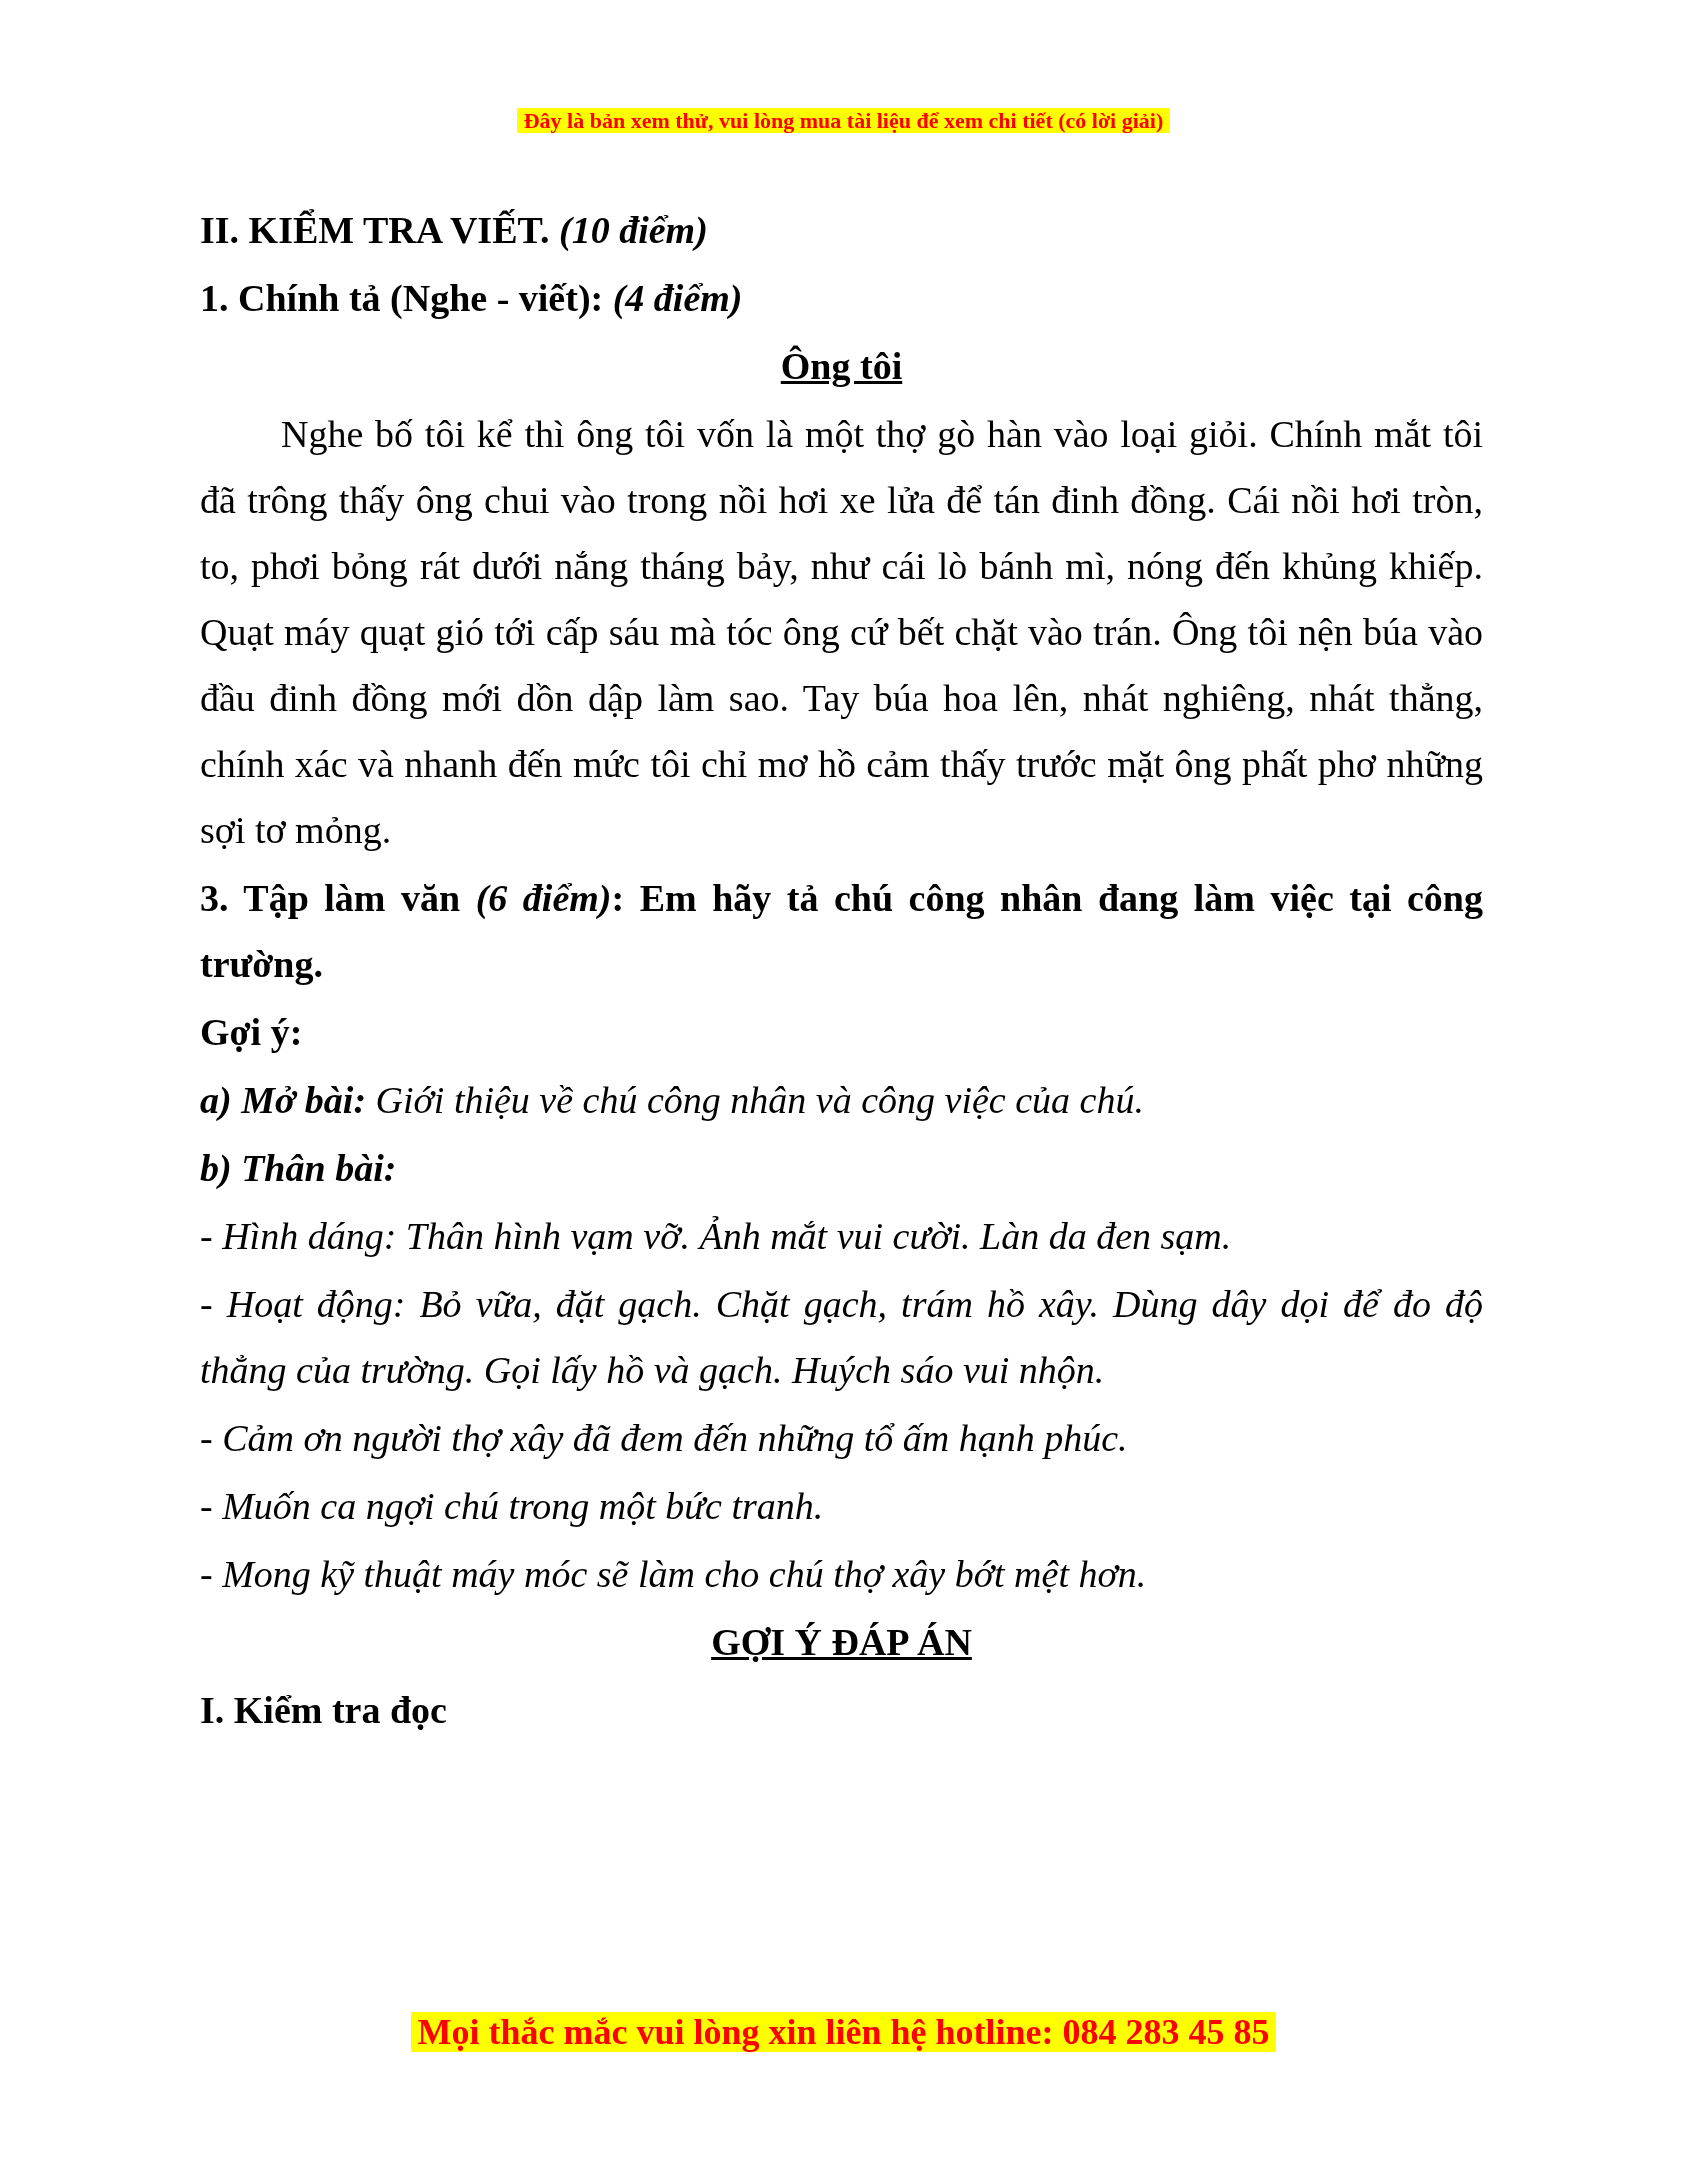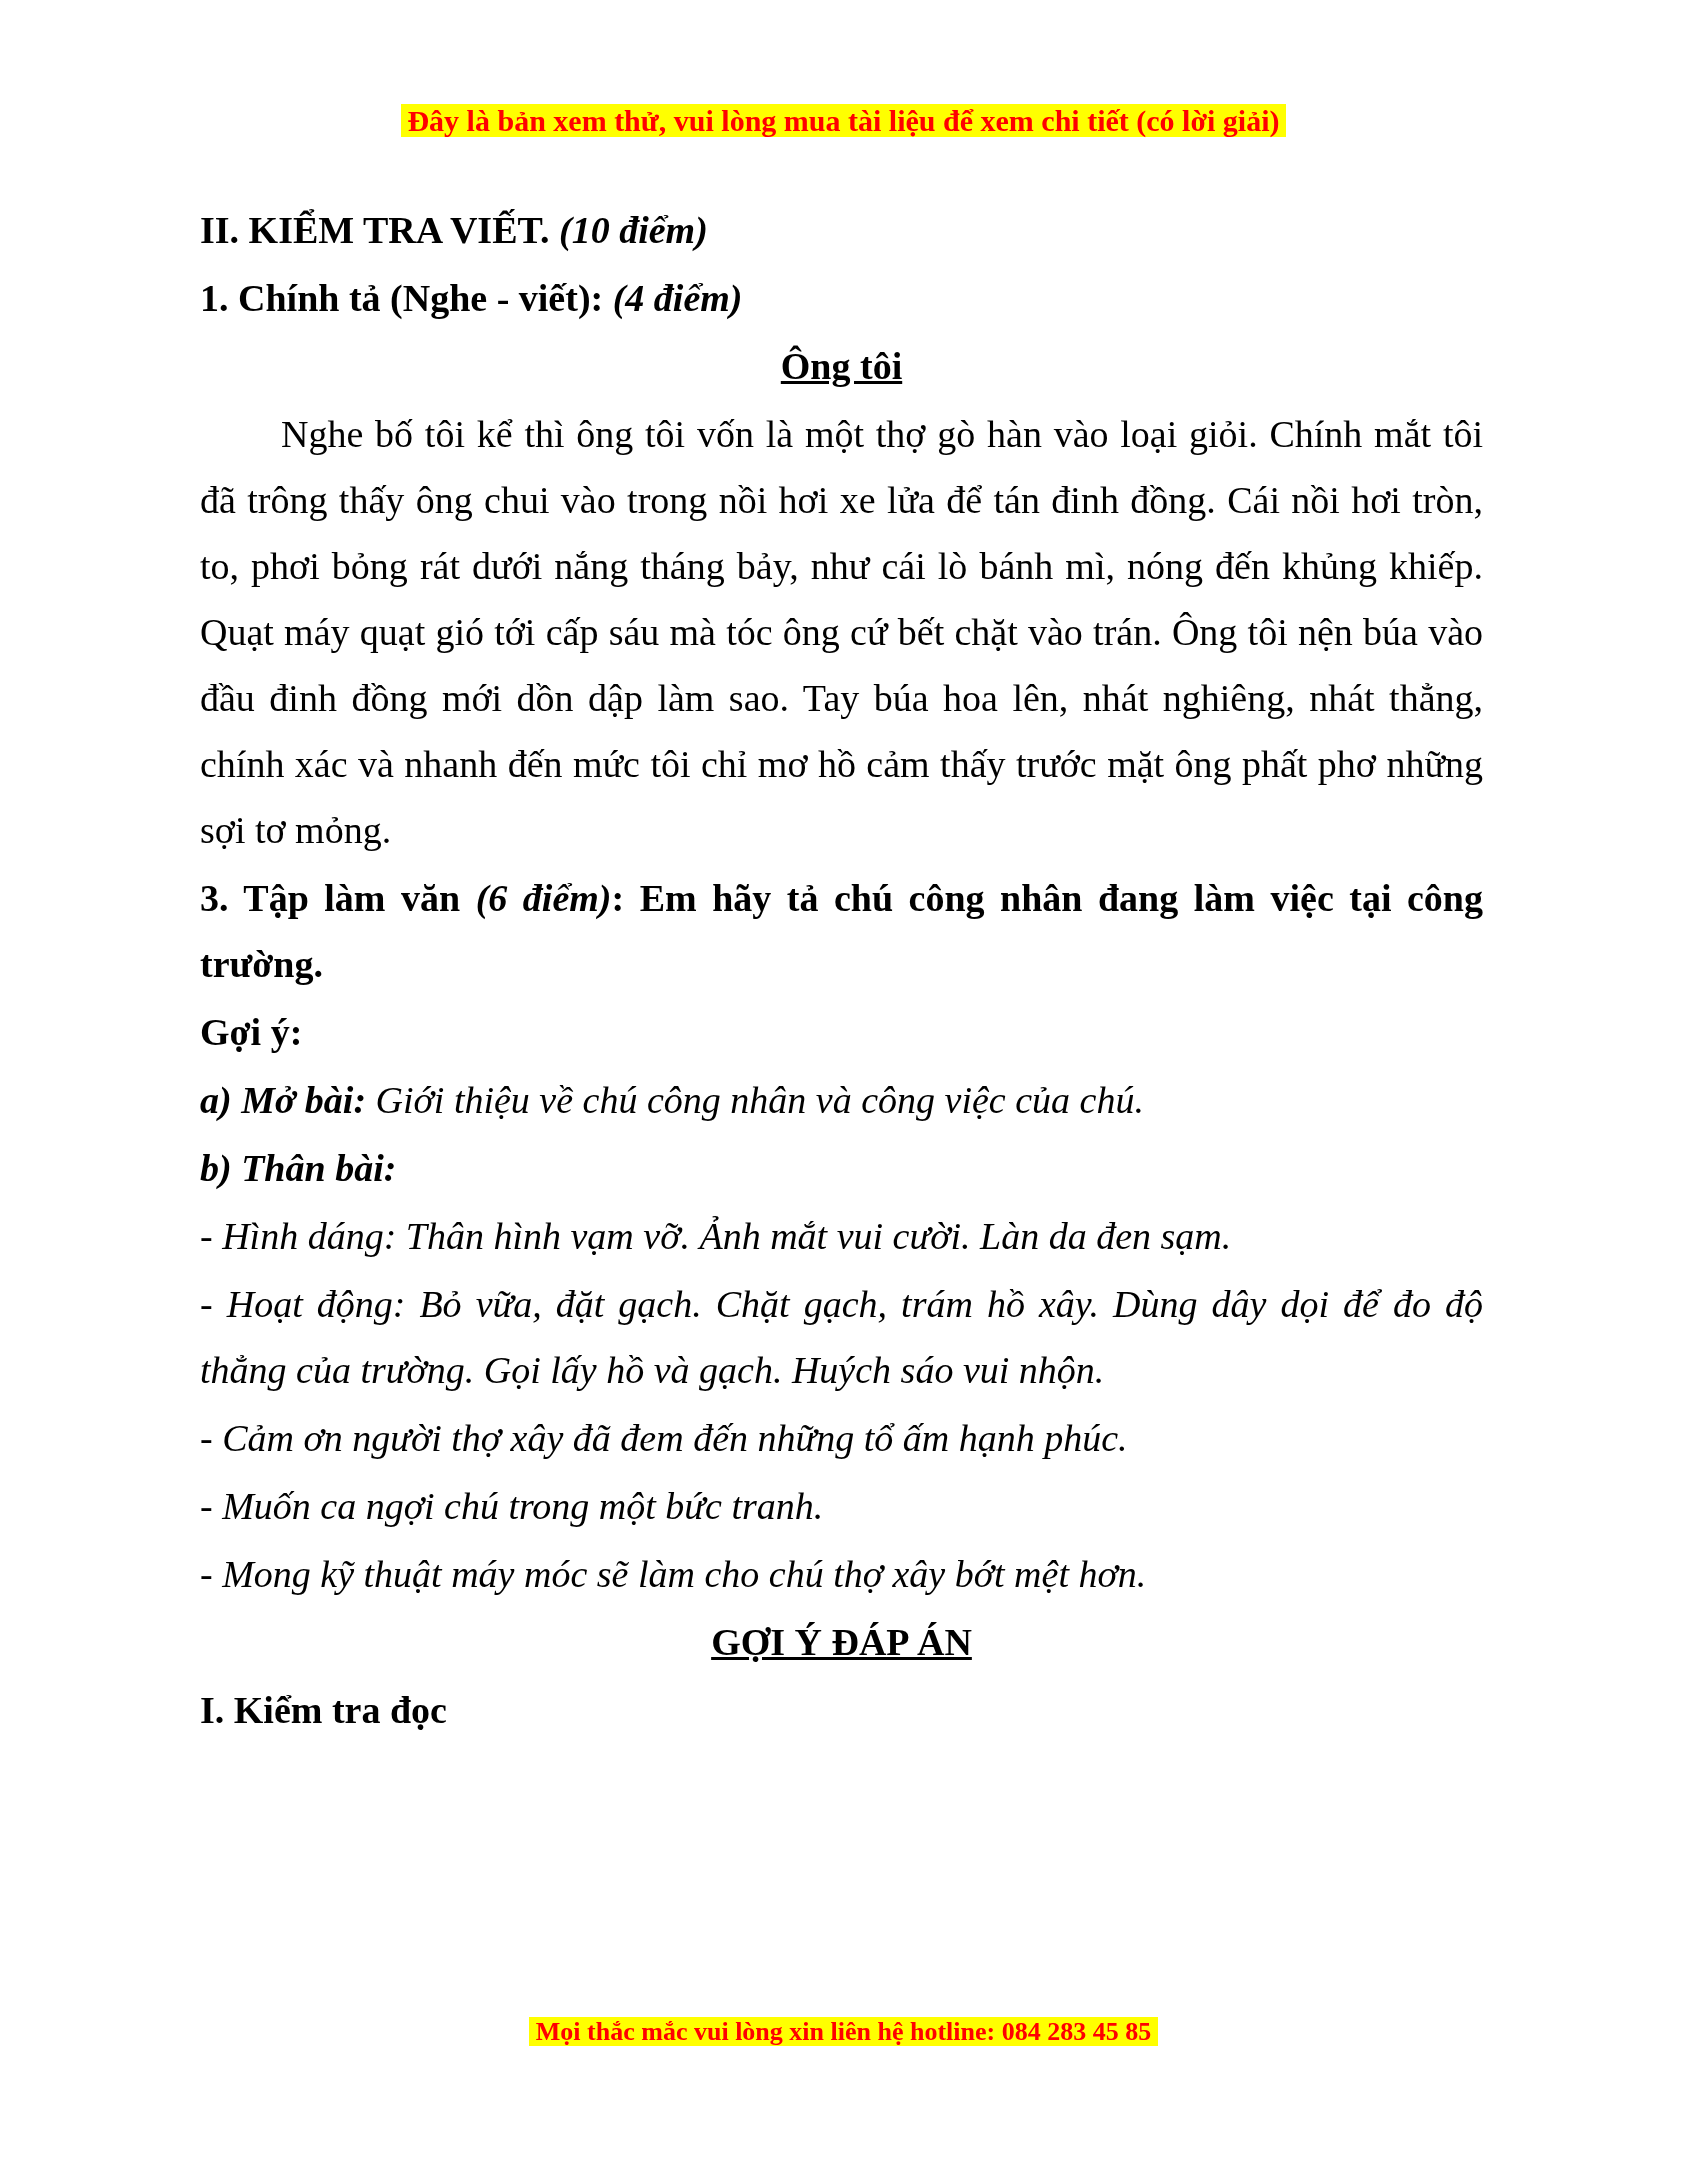--- a/index.html
+++ b/index.html
@@ -8,21 +8,21 @@
     width: 1687px;
     height: 2183px;
     background: #ffffff;
     font-family: "Liberation Serif", "DejaVu Serif", serif;
     color: #000000;
     overflow: hidden;
   }
   .banner-row {
     margin-top: 99px;
     text-align: center;
-    font-size: 30px;
+    font-size: 22px;
     font-weight: bold;
     line-height: 44px;
     color: #ff0000;
   }
   .banner-row .hl {
     background: #ffff00;
     padding: 0 6.6px;
   }
   .content {
     margin: 54px 202px 0 198px;
@@ -35,21 +35,21 @@
   .indent { text-indent: 81px; }
   .b { font-weight: bold; }
   .i { font-style: italic; }
   .bi { font-weight: bold; font-style: italic; }
   .banner-bottom {
     position: absolute;
     top: 2010px;
     left: 0;
     right: 0;
     text-align: center;
-    font-size: 26px;
+    font-size: 36px;
     font-weight: bold;
     line-height: 44px;
     color: #ff0000;
   }
   .banner-bottom .hl { background: #ffff00; padding: 0 6.6px; }
 </style>
 </head>
 <body>
 
 <div class="page">

